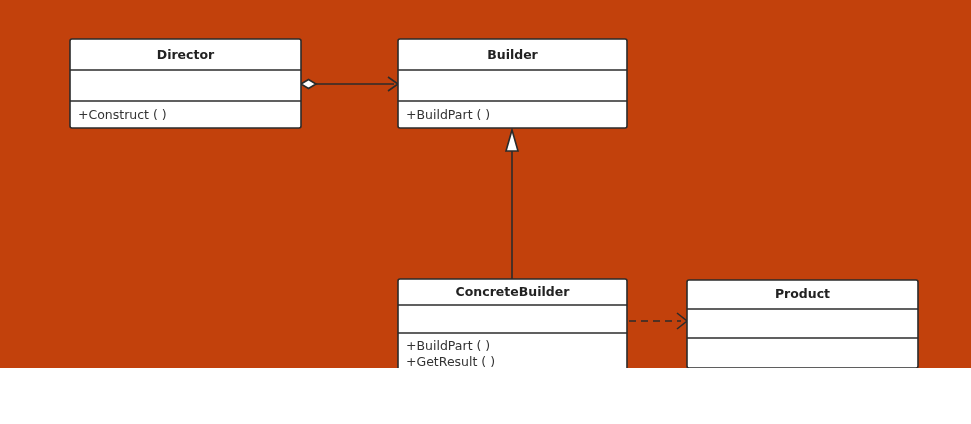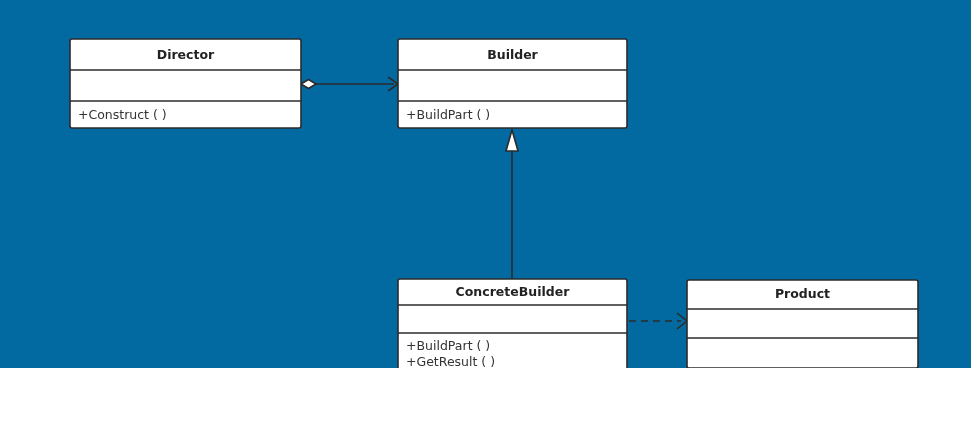--- a/index.html
+++ b/index.html
@@ -7,21 +7,21 @@
     padding: 0;
     background: #ffffff;
   }
   body {
     font-family: "DejaVu Sans", "Liberation Sans", sans-serif;
   }
   #diagram-canvas {
     position: relative;
     width: 971px;
     height: 368px;
-    background: #0369a1;
+    background: #c2410c;
     overflow: hidden;
   }
   #uml-svg {
     position: absolute;
     left: 0;
     top: 0;
     width: 971px;
     height: 424px;
   }
   .cls-box-rect {

